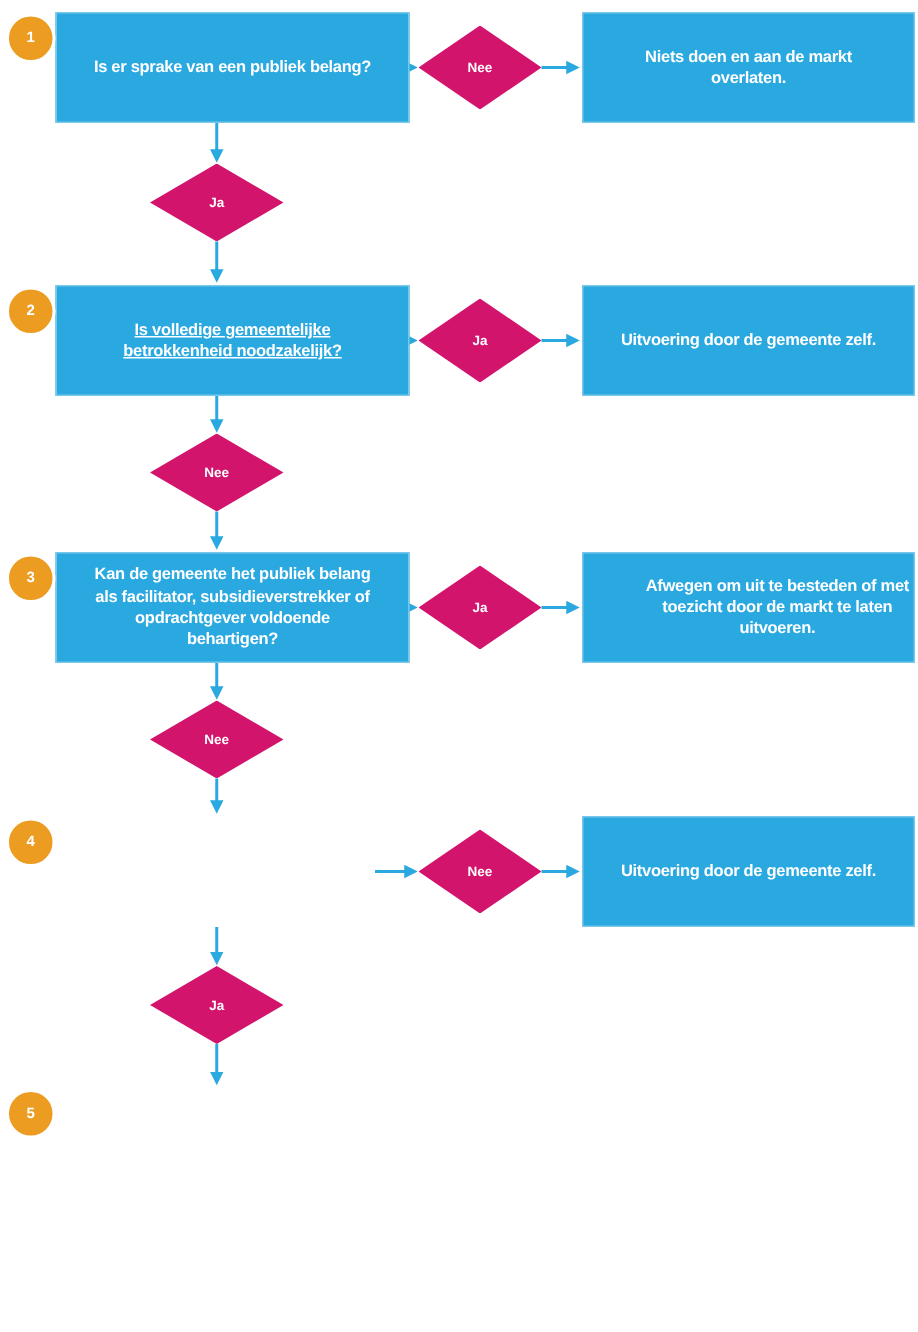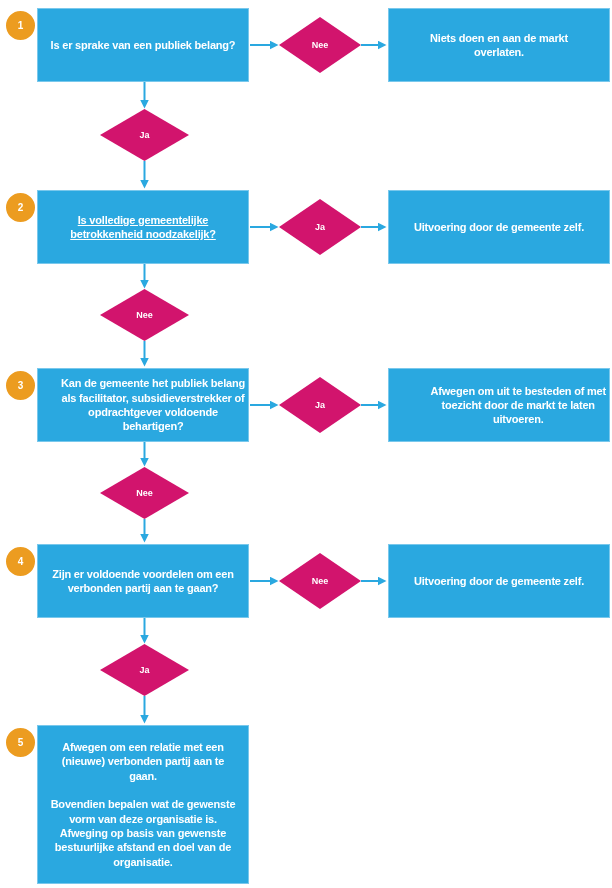--- a/index.html
+++ b/index.html
@@ -9,21 +9,21 @@
   }
   .arrows{position:absolute;left:0;top:0;z-index:1;}
   .box{
     position:absolute;box-sizing:border-box;
     background:#2AA8E0;border:1.5px solid #79C8EC;
     display:flex;align-items:center;justify-content:center;
     text-align:center;color:#fff;font-weight:bold;font-size:11px;
     line-height:1.3;z-index:2;
   }
   .box span{white-space:pre-line;letter-spacing:-0.2px;display:block;padding:0 3px;}
-  .qbox,.finalbox{left:37px;width:212px;}
+  .qbox,.finalbox{left:37px;width:236px;}
   .obox{left:388px;width:222px;}
   .diamond{
     position:absolute;background:#D2146D;
     clip-path:polygon(50% 0,100% 50%,50% 100%,0 50%);
     display:flex;align-items:center;justify-content:center;
     color:#fff;font-weight:bold;font-size:9px;z-index:2;
   }
   .hdiamond{left:279px;width:82px;height:56px;}
   .vdiamond{left:100px;width:89px;height:52px;}
   .circle{
@@ -92,66 +92,51 @@
   <div class="diamond hdiamond" style="top:199px;">
     <span>Ja</span>
   </div>
   <div class="box obox" style="top:190px;height:74px;">
     <span>Uitvoering door de gemeente zelf.</span>
   </div>
   <div class="diamond vdiamond" style="top:289px;">
     <span>Nee</span>
   </div>
 
-  <div class="box qbox" style="top:368px;height:74px;justify-content:flex-end;">
+  <div class="box qbox" style="top:368px;height:74px;">
     <span>Kan de gemeente het publiek belang
 als facilitator, subsidieverstrekker of
 opdrachtgever voldoende
 behartigen?</span>
   </div>
   <div class="circle" style="top:369px;">
     <span>3</span>
   </div>
   <div class="diamond hdiamond" style="top:377px;">
     <span>Ja</span>
   </div>
   <div class="box obox" style="top:368px;height:74px;justify-content:flex-end;">
     <span>Afwegen om uit te besteden of met
 toezicht door de markt te laten
 uitvoeren.</span>
   </div>
   <div class="diamond vdiamond" style="top:467px;">
     <span>Nee</span>
   </div>
 
-  <div class="box qbox" style="top:544px;height:74px;">
-    <span>Zijn er voldoende voordelen om een
-verbonden partij aan te gaan?</span>
-  </div>
   <div class="circle" style="top:545px;">
     <span>4</span>
   </div>
   <div class="diamond hdiamond" style="top:553px;">
     <span>Nee</span>
   </div>
   <div class="box obox" style="top:544px;height:74px;">
     <span>Uitvoering door de gemeente zelf.</span>
   </div>
   <div class="diamond vdiamond" style="top:644px;">
     <span>Ja</span>
   </div>
 
-  <div class="box finalbox" style="top:725px;height:159px;">
-    <span>Afwegen om een relatie met een
-(nieuwe) verbonden partij aan te
-gaan.
-
-Bovendien bepalen wat de gewenste
-vorm van deze organisatie is.
-Afweging op basis van gewenste
-bestuurlijke afstand en doel van de
-organisatie.</span>
-  </div>
   <div class="circle" style="top:726px;">
     <span>5</span>
   </div>
 
 </div>
 
 </body></html>

